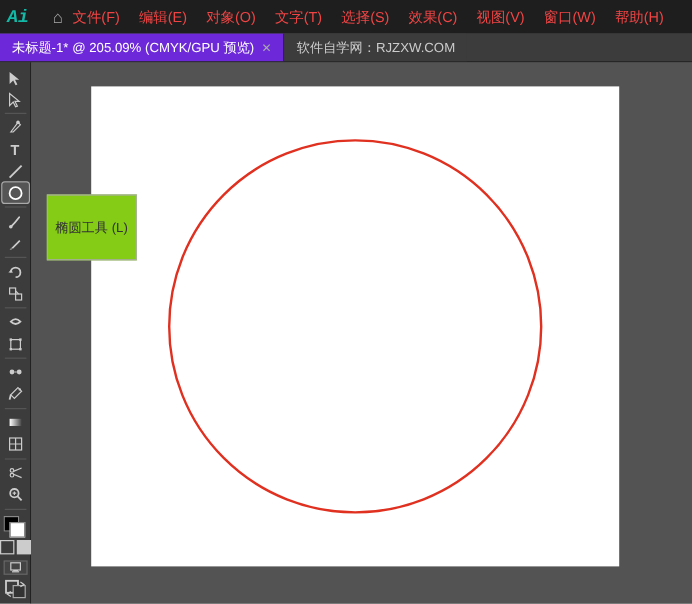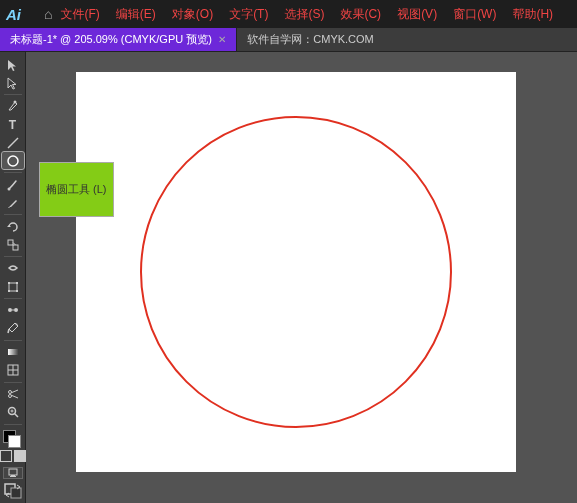--- a/index.html
+++ b/index.html
@@ -17,25 +17,26 @@
     
     #title-bar {
       display: flex;
       align-items: center;
       background: #1e1e1e;
       height: 28px;
       padding: 0 6px;
       gap: 8px;
     }
     #ai-logo {
-      color: #7dd3fc;
+      color: #14b8a6;
       font-weight: bold;
       font-size: 15px;
       font-style: italic;
       width: 30px;
+      font-family: Liberation Mono, monospace;
     }
     #home-icon {
       color: #aaa;
       font-size: 14px;
     }
     #menu-bar {
       display: flex;
       gap: 16px;
       font-size: 12px;
       color: #ef4444;
@@ -179,21 +180,21 @@
     <span class="menu-item">帮助(H)</span>
   </div>
 </div>
 
 <div id="tab-bar">
   <div class="tab active">
     <span>未标题-1* @ 205.09% (CMYK/GPU 预览)</span>
     <span class="tab-close">✕</span>
   </div>
   <div class="tab2">
-    <span>软件自学网：CMYK.COM</span>
+    <span>软件自学网：RJZXW.COM</span>
   </div>
 </div>
 
 <div id="main-layout">
 
   <div id="toolbar">
 
     <div class="tool-item" title="选择工具">
       <svg width="14" height="14" viewBox="0 0 14 14">
           <polygon points="2,2 2,12 5,9 7,13 8.5,12.5 6.5,8.5 10,8.5" fill="#ccc"></polygon>

